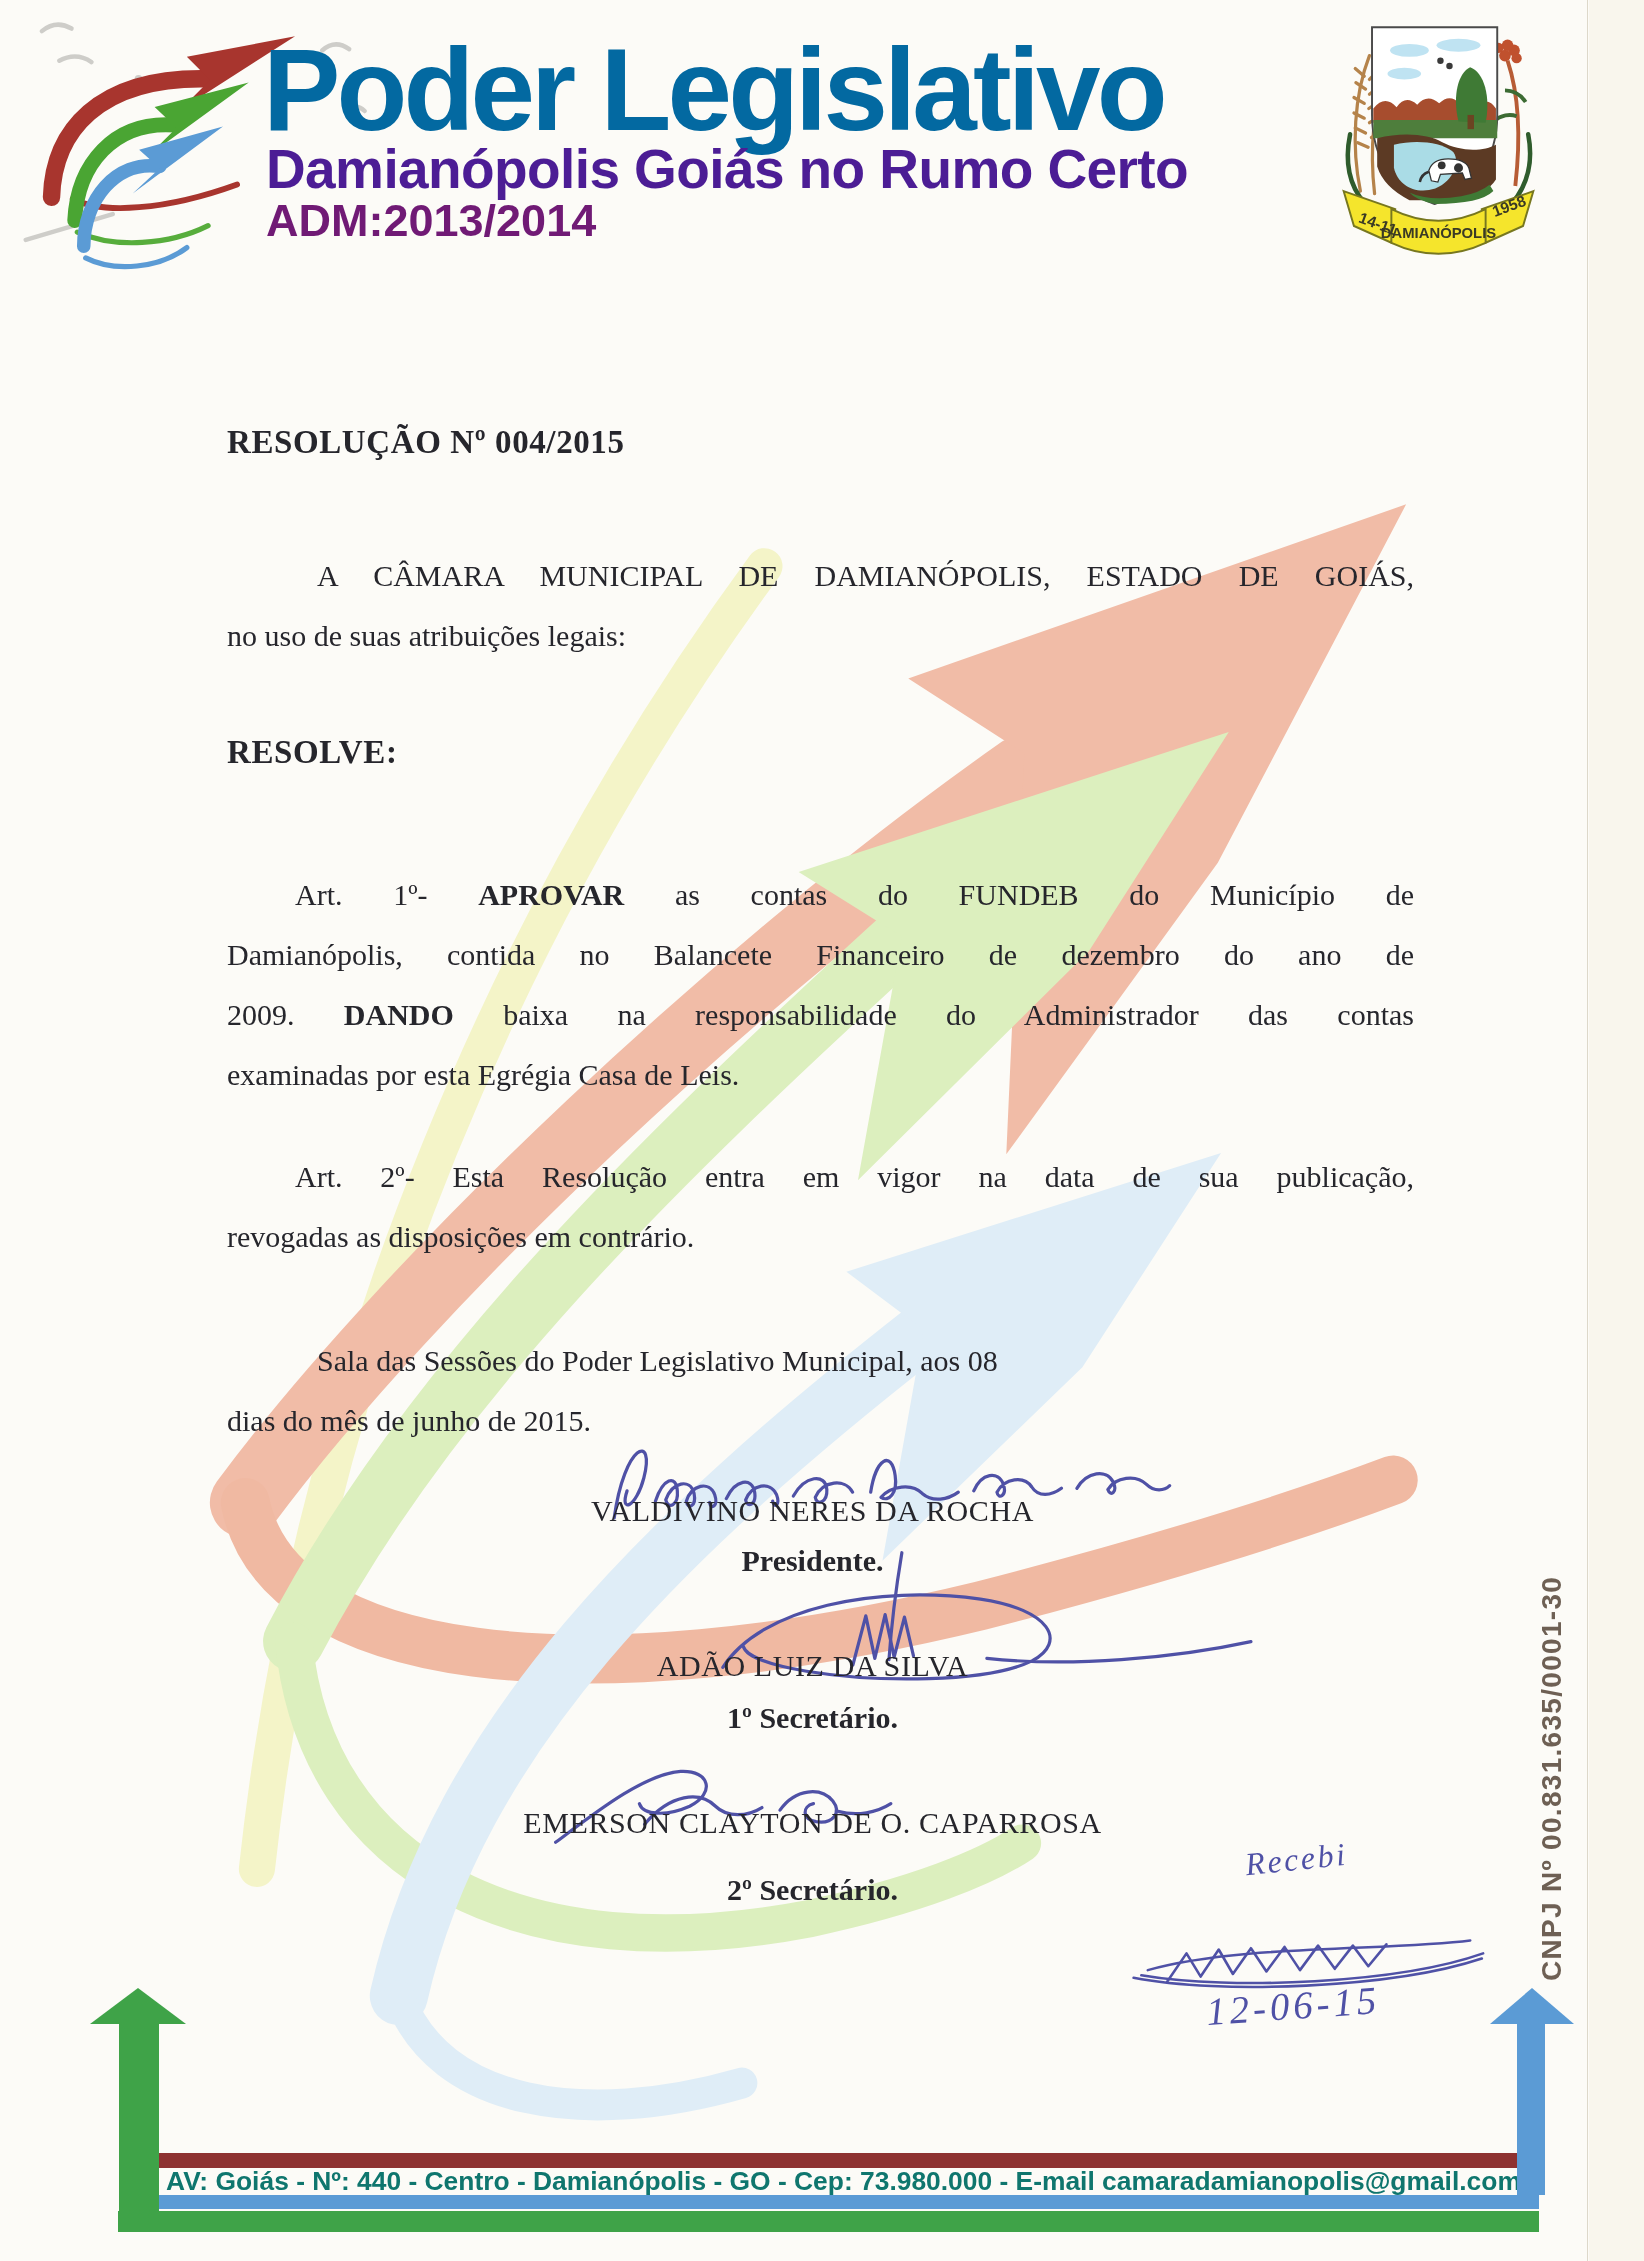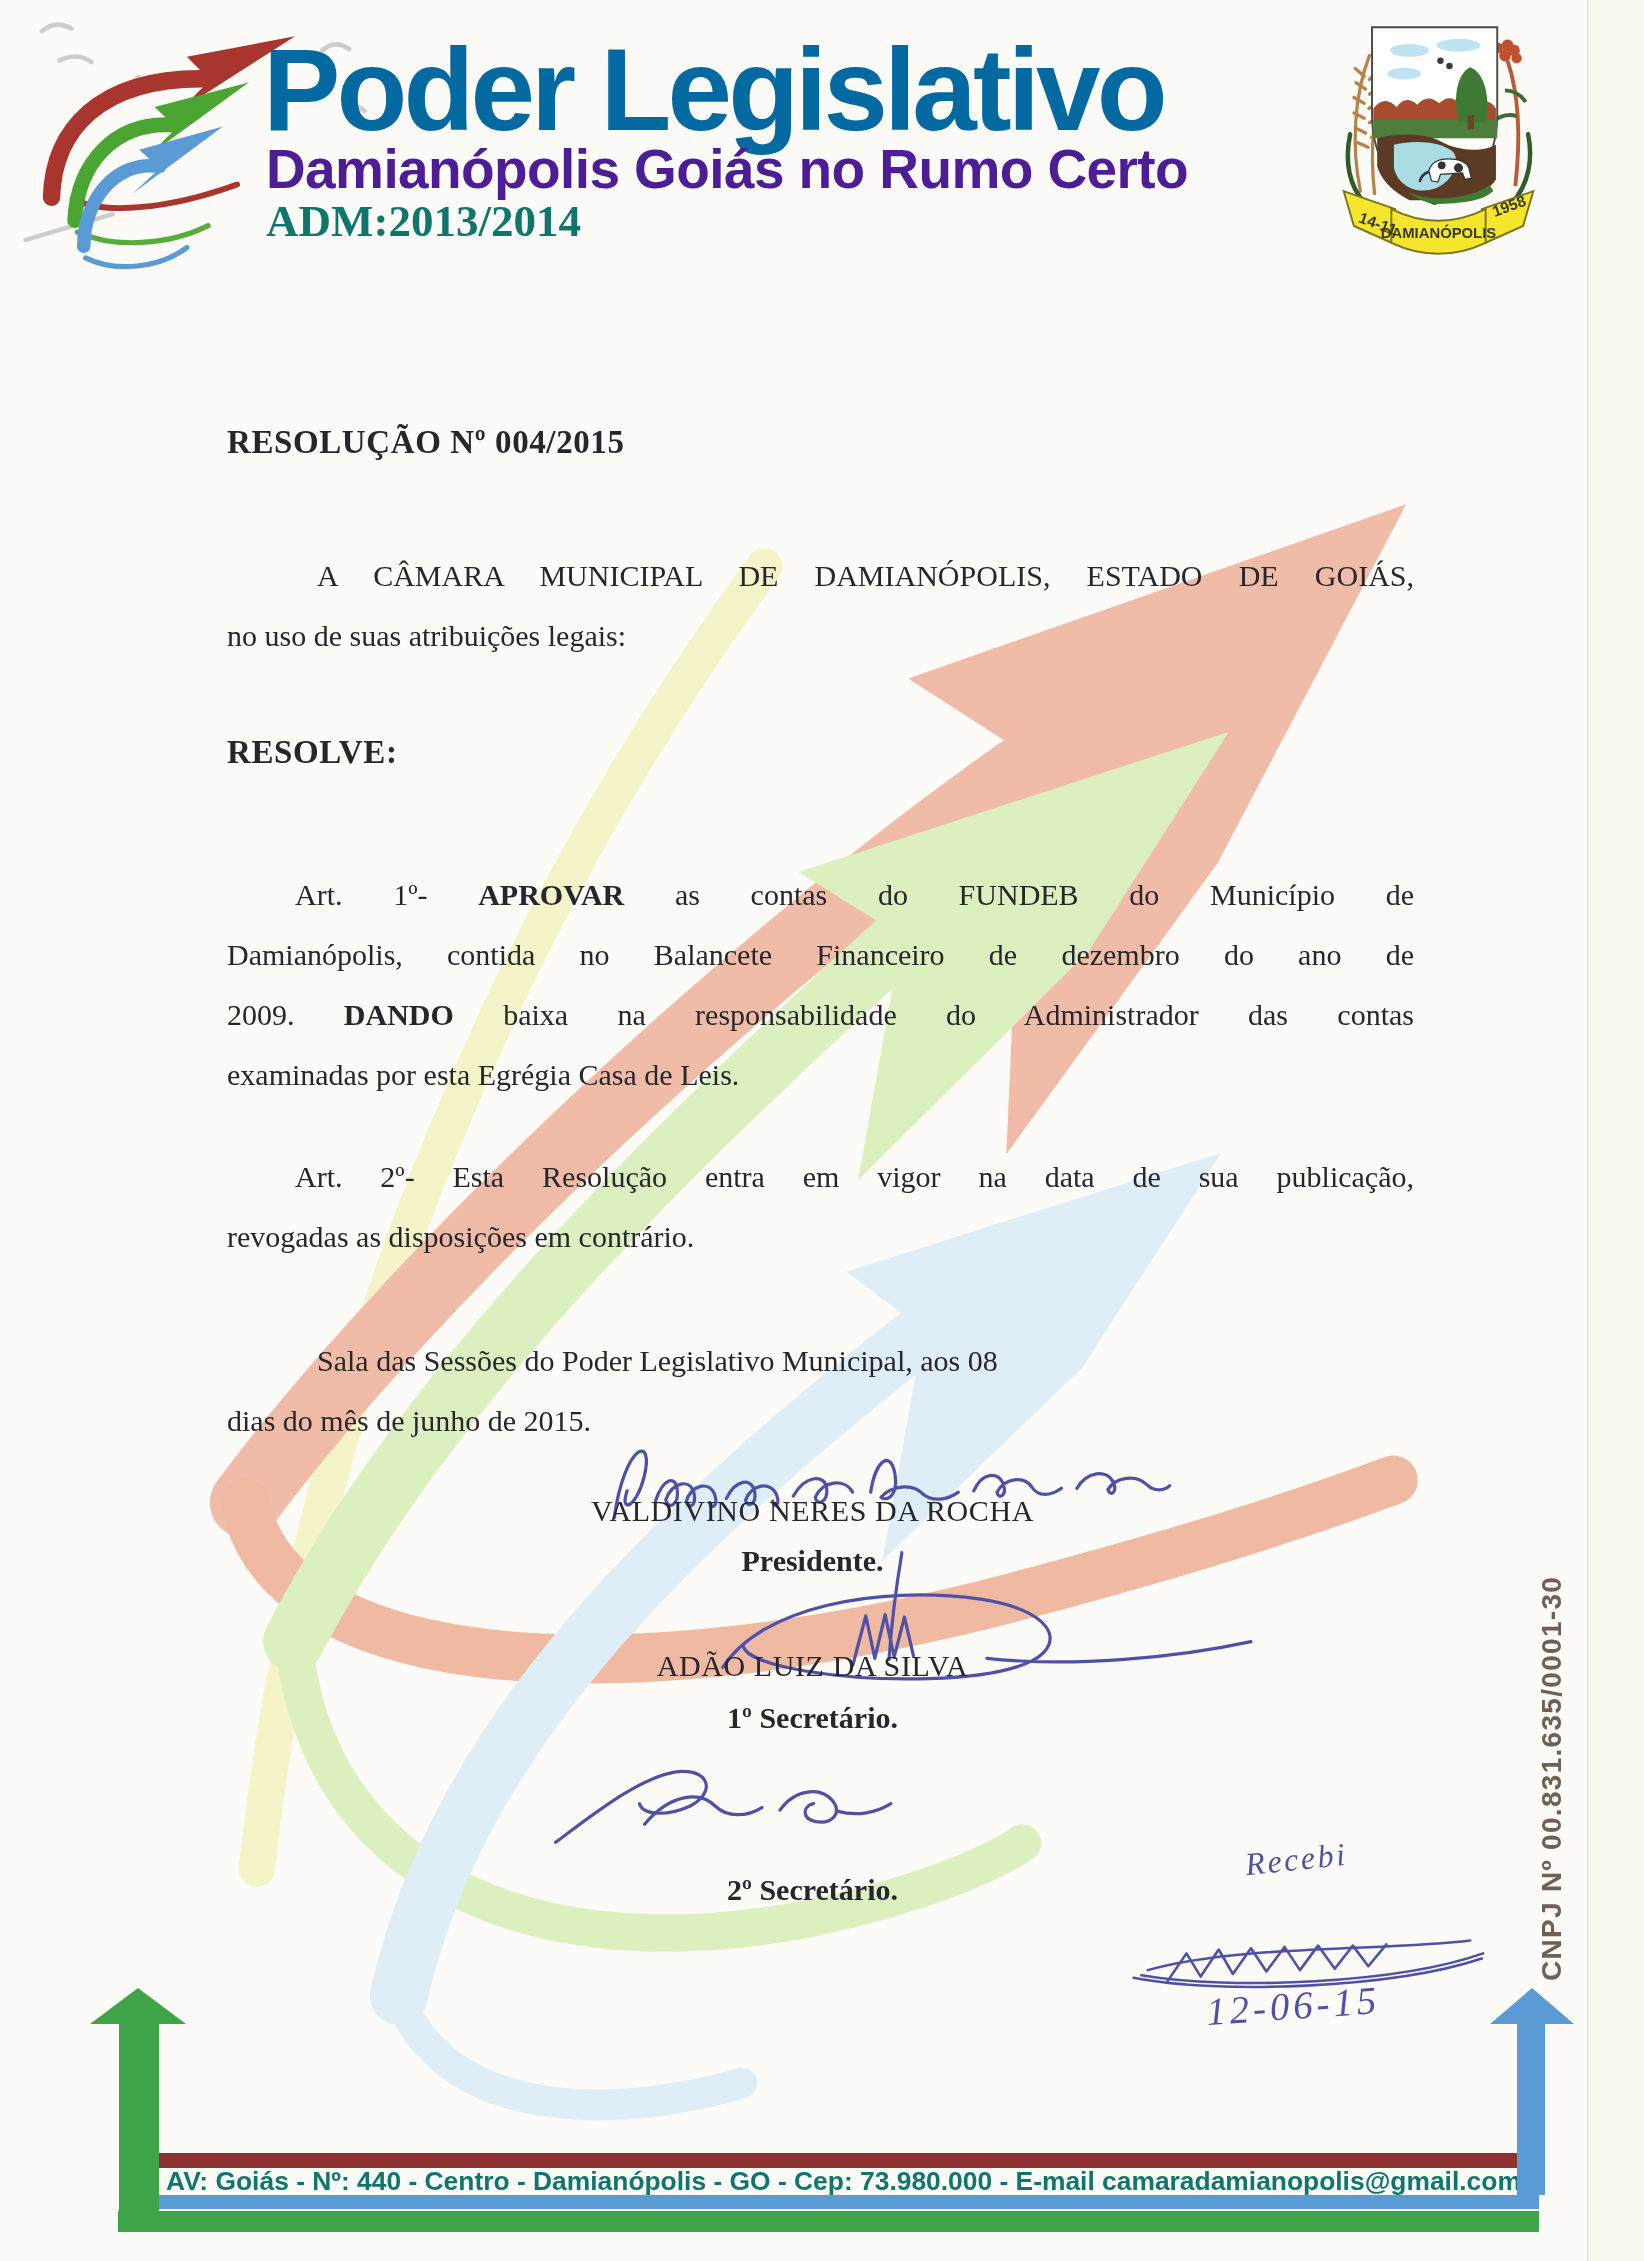--- a/index.html
+++ b/index.html
@@ -5,21 +5,21 @@
   html,body{margin:0;padding:0;background:#e8e6e0;}
   .page{position:relative;width:1645px;height:2261px;background:#fcfbf7;overflow:hidden;
         font-family:"Liberation Serif",serif;color:#26262c;}
   .abs{position:absolute;}
   svg{display:block;}
   
   .hdr-title{font-family:"Liberation Sans",sans-serif;font-weight:bold;color:#0369a1;
              font-size:116px;line-height:129px;letter-spacing:-3.9px;white-space:nowrap;}
   .hdr-sub{font-family:"Liberation Sans",sans-serif;font-weight:bold;color:#4c1d95;
            font-size:55px;line-height:61px;letter-spacing:-0.6px;white-space:nowrap;}
-  .hdr-adm{font-family:Liberation Serif, serif;font-weight:bold;color:#0f766e;
+  .hdr-adm{font-family:Liberation Sans, sans-serif;font-weight:bold;color:#701a75;
            font-size:45px;line-height:52px;white-space:nowrap;}
   
   .col{left:227px;width:1187px;margin-top:36px;}
   .line{height:60px;line-height:60px;font-size:30px;}
   .jline{text-align:justify;text-align-last:justify;}
   .ind-a{padding-left:90px;}
   .ind-b{padding-left:68px;}
   .bold{font-weight:bold;}
   .doc-title{font-weight:bold;font-size:33px;line-height:45px;letter-spacing:0.6px;white-space:nowrap;}
   
@@ -200,20 +200,21 @@
   <div class="abs sigblock sig-role" style="top:1698px;">1º Secretário.</div>
 
   <svg class="abs" style="left:535px;top:1734px;" width="361" height="129" viewBox="0 0 560 200">
     <g fill="none" stroke="#4f51a6" stroke-width="5" stroke-linecap="round" stroke-linejoin="round">
       <path d="M 32,168 C 96,120 170,62 226,58 C 272,56 280,92 240,112 C 204,128 168,126 162,108"></path>
       <path d="M 170,140 C 210,92 256,88 280,112 C 298,130 330,128 352,114"></path>
       <path d="M 380,118 C 404,84 444,82 462,104 C 476,122 462,140 436,136 C 414,132 414,112 432,108"></path>
       <path d="M 470,120 C 500,128 530,122 552,108"></path>
     </g>
   </svg>
+  <div class="abs sigblock sig-name" style="top:1803px;">EMERSON CLAYTON DE O. CAPARROSA</div>
   <div class="abs sigblock sig-role" style="top:1854px;margin-top:16px;">2º Secretário.</div>
 
   <div class="abs hand" style="left:1245px;top:1841px;font-size:32px;letter-spacing:2.6px;transform:rotate(-6deg);">Recebi</div>
   <svg class="abs" style="left:1122px;top:1899px;" width="374" height="110" viewBox="0 0 580 170">
     <g fill="none" stroke="#4f51a6" stroke-width="4" stroke-linecap="round" stroke-linejoin="round">
       <path d="M 18,122 C 150,148 420,138 558,92"></path>
       <path d="M 40,110 C 180,70 420,80 540,64"></path>
       <path d="M 70,128 L 100,84 L 122,120 L 150,78 L 172,116 L 200,76 L 224,112 L 252,74 L 276,110 L 304,72 L 330,108 L 358,72 L 382,104 L 410,70"></path>
       <path d="M 30,118 C 170,142 430,130 560,84"></path>
     </g>

